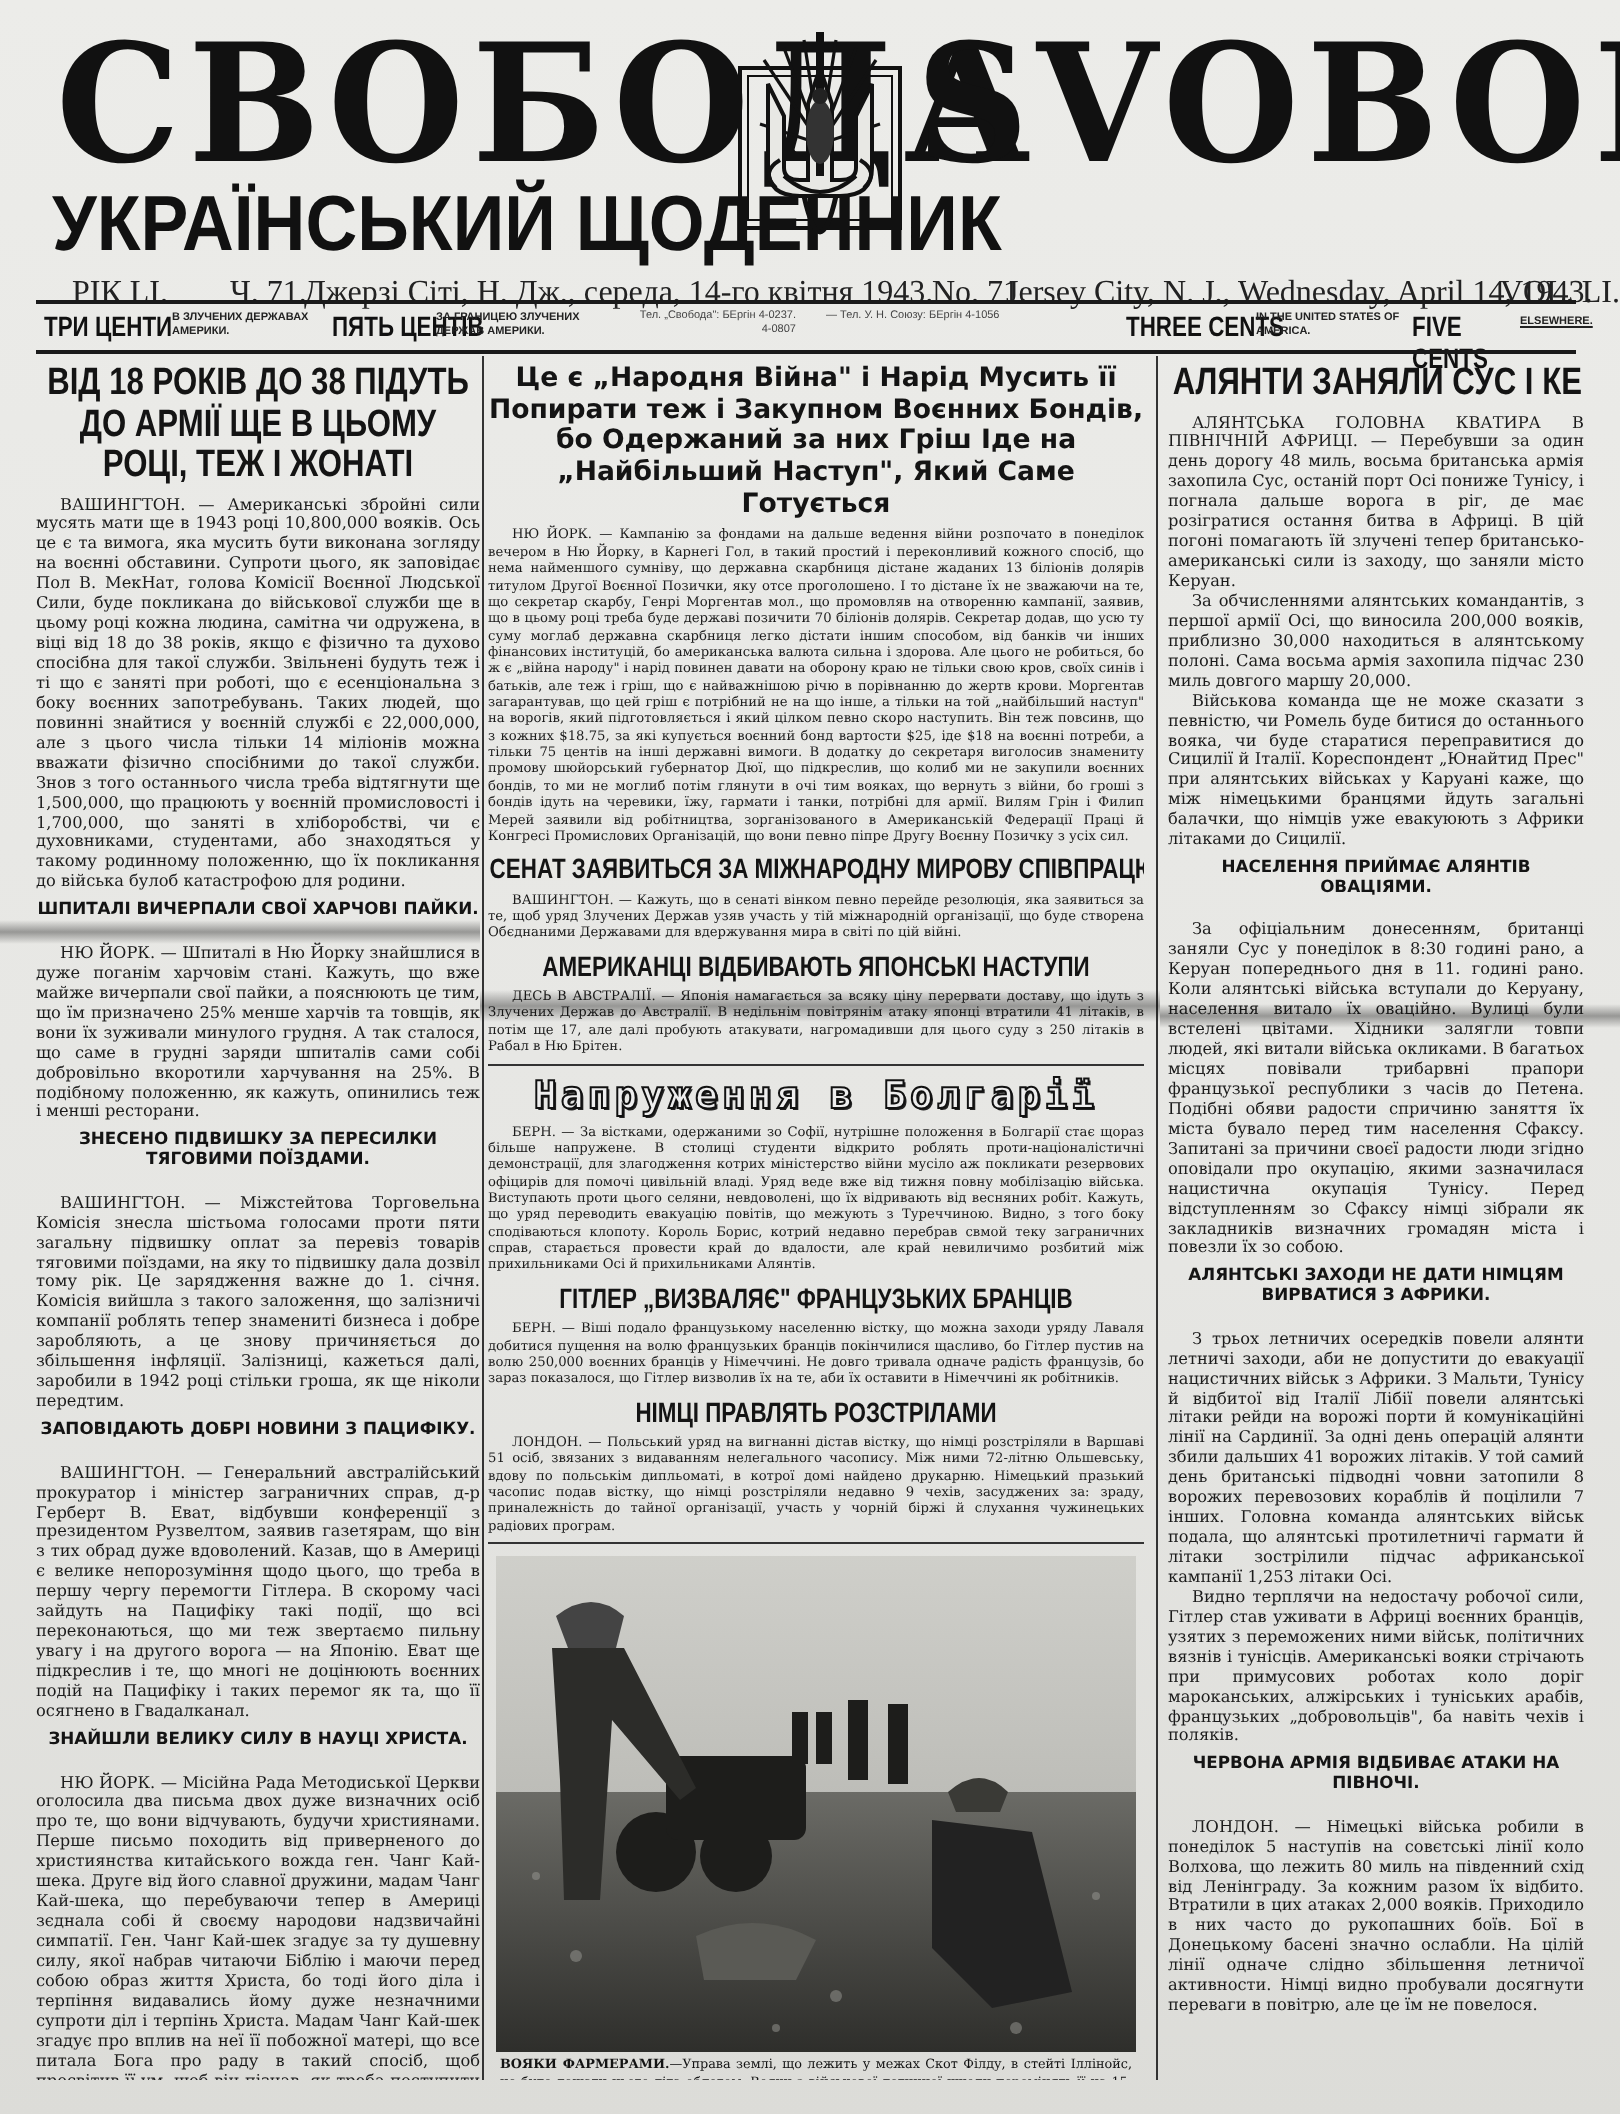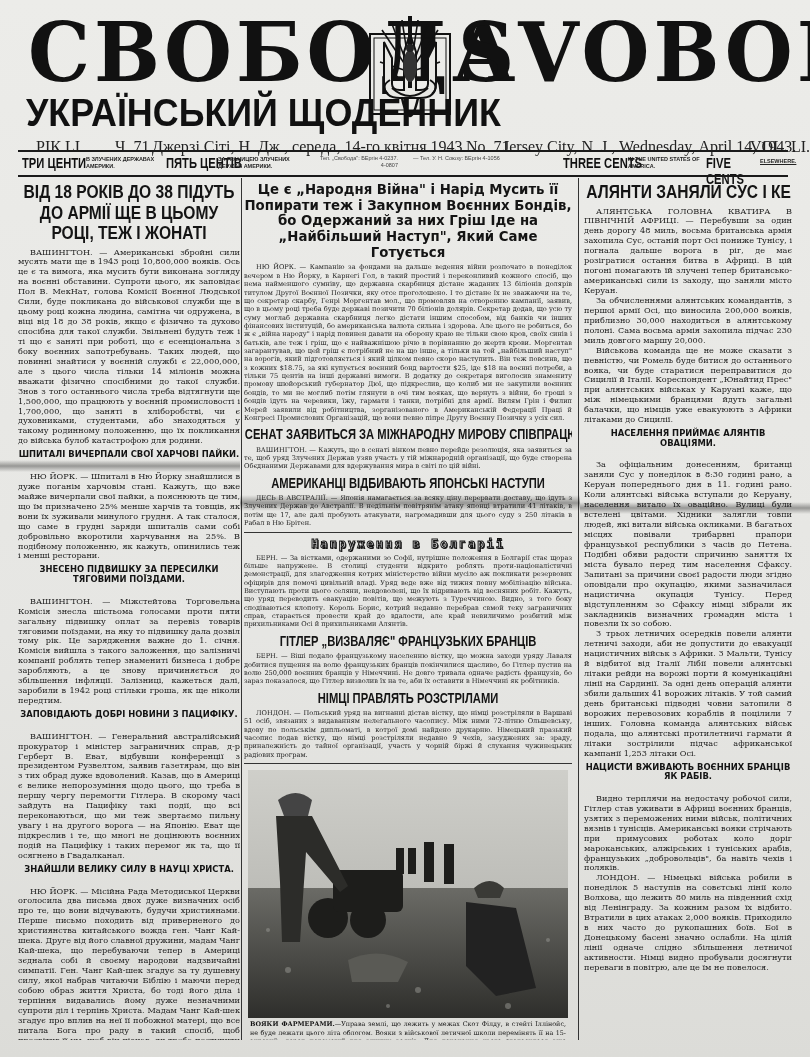--- a/index.html
+++ b/index.html
@@ -69,21 +69,21 @@
   }
   .head-m {
     font-family: "DejaVu Sans", sans-serif; font-weight: bold; font-size: 8.4px;
     line-height: 1.15; text-align: center; text-transform: uppercase; margin: 4px 0 12px;
   }
   .head-box {
     font-family: "DejaVu Sans", sans-serif; font-weight: bold; font-size: 13.3px;
     line-height: 1.18; text-align: center; padding: 2px 0 3px;
   }
   .head-outline {
-    font-family: "DejaVu Sans Mono", monospace; font-weight: bold; font-size: 12px;
+    font-family: "DejaVu Sans Mono", monospace; font-weight: bold; font-size: 19px;
     text-align: center; color: #eee; letter-spacing: 2px;
     -webkit-text-stroke: 1px #111; text-shadow: 1px 1px 0 #222; margin: 2px 0 3px;
   }
   p.body {
     font-size: 8.15px; line-height: 1.22; text-align: justify; text-indent: 12px;
     color: #1b1b1b; font-family: "DejaVu Serif", serif;
   }
   p.body.small { font-size: 6.6px; line-height: 1.27; }
   .sep { border-top: 1px solid #333; margin: 4px 0; }
   .dark-band {
@@ -244,25 +244,26 @@
 
   <div class="col col-right">
     <div class="head-xl" style="font-size:19px; margin:2px -20px 4px;">Алянти заняли Сус і Керуан</div>
     <p class="body">АЛЯНТСЬКА ГОЛОВНА КВАТИРА В ПІВНІЧНІЙ АФРИЦІ. — Перебувши за один день дорогу 48 миль, восьма британська армія захопила Сус, останій порт Осі пониже Тунісу, і погнала дальше ворога в ріг, де має розігратися остання битва в Африці. В цій погоні помагають їй злучені тепер британсько-американські сили із заходу, що заняли місто Керуан.</p>
     <p class="body">За обчисленнями алянтських командантів, з першої армії Осі, що виносила 200,000 вояків, приблизно 30,000 находиться в алянтському полоні. Сама восьма армія захопила підчас 230 миль довгого маршу 20,000.</p>
     <p class="body">Військова команда ще не може сказати з певністю, чи Ромель буде битися до останнього вояка, чи буде старатися переправитися до Сицилії й Італії. Кореспондент „Юнайтид Прес" при алянтських військах у Каруані каже, що між німецькими бранцями йдуть загальні балачки, що німців уже евакуюють з Африки літаками до Сицилії.</p>
 
     <div class="head-m">Населення приймає алянтів оваціями.</div>
     <p class="body">За офіціальним донесенням, британці заняли Сус у понеділок в 8:30 годині рано, а Керуан попереднього дня в 11. годині рано. Коли алянтські війська вступали до Керуану, населення витало їх оваційно. Вулиці були встелені цвітами. Хідники залягли товпи людей, які витали війська окликами. В багатьох місцях повівали трибарвні прапори французької республики з часів до Петена. Подібні обяви радости спричиню заняття їх міста бувало перед тим населення Сфаксу. Запитані за причини своєї радости люди згідно оповідали про окупацію, якими зазначилася нацистична окупація Тунісу. Перед відступленням зо Сфаксу німці зібрали як закладників визначних громадян міста і повезли їх зо собою.</p>
 
+    <div class="head-m">Алянтські заходи не дати німцям вирватися з Африки.</div>
     <p class="body">З трьох летничих осередків повели алянти летничі заходи, аби не допустити до евакуації нацистичних військ з Африки. З Мальти, Тунісу й відбитої від Італії Лібії повели алянтські літаки рейди на ворожі порти й комунікаційні лінії на Сардинії. За одні день операцій алянти збили дальших 41 ворожих літаків. У той самий день британські підводні човни затопили 8 ворожих перевозових кораблів й поцілили 7 інших. Головна команда алянтських військ подала, що алянтські протилетничі гармати й літаки зострілили підчас африканської кампанії 1,253 літаки Осі.</p>
 
-    <div class="head-m">Нацисти вживають воєнних бранців як рабів.</div>
     <p class="body">Видно терплячи на недостачу робочої сили, Гітлер став уживати в Африці воєнних бранців, узятих з переможених ними військ, політичних вязнів і тунісців. Американські вояки стрічають при примусових роботах коло доріг мароканських, алжірських і туніських арабів, французьких „добровольців", ба навіть чехів і поляків.</p>
 
+    <div class="head-m">Червона армія відбиває атаки на півночі.</div>
     <p class="body">ЛОНДОН. — Німецькі війська робили в понеділок 5 наступів на совєтські лінії коло Волхова, що лежить 80 миль на південний схід від Ленінграду. За кожним разом їх відбито. Втратили в цих атаках 2,000 вояків. Приходило в них часто до рукопашних боїв. Бої в Донецькому басені значно ослабли. На цілій лінії одначе слідно збільшення летничої активности. Німці видно пробували досягнути переваги в повітрю, але це їм не повелося.</p>
 
   </div>
 
   <div class="dark-band" style="top:460px; left:0; width:240px;"></div>
   <div class="dark-band" style="top:495px; left:240px; width:340px; height:16px;"></div>
   <div class="dark-band" style="top:502px; left:580px; width:230px;"></div>
 </div>
 
 </body></html>

